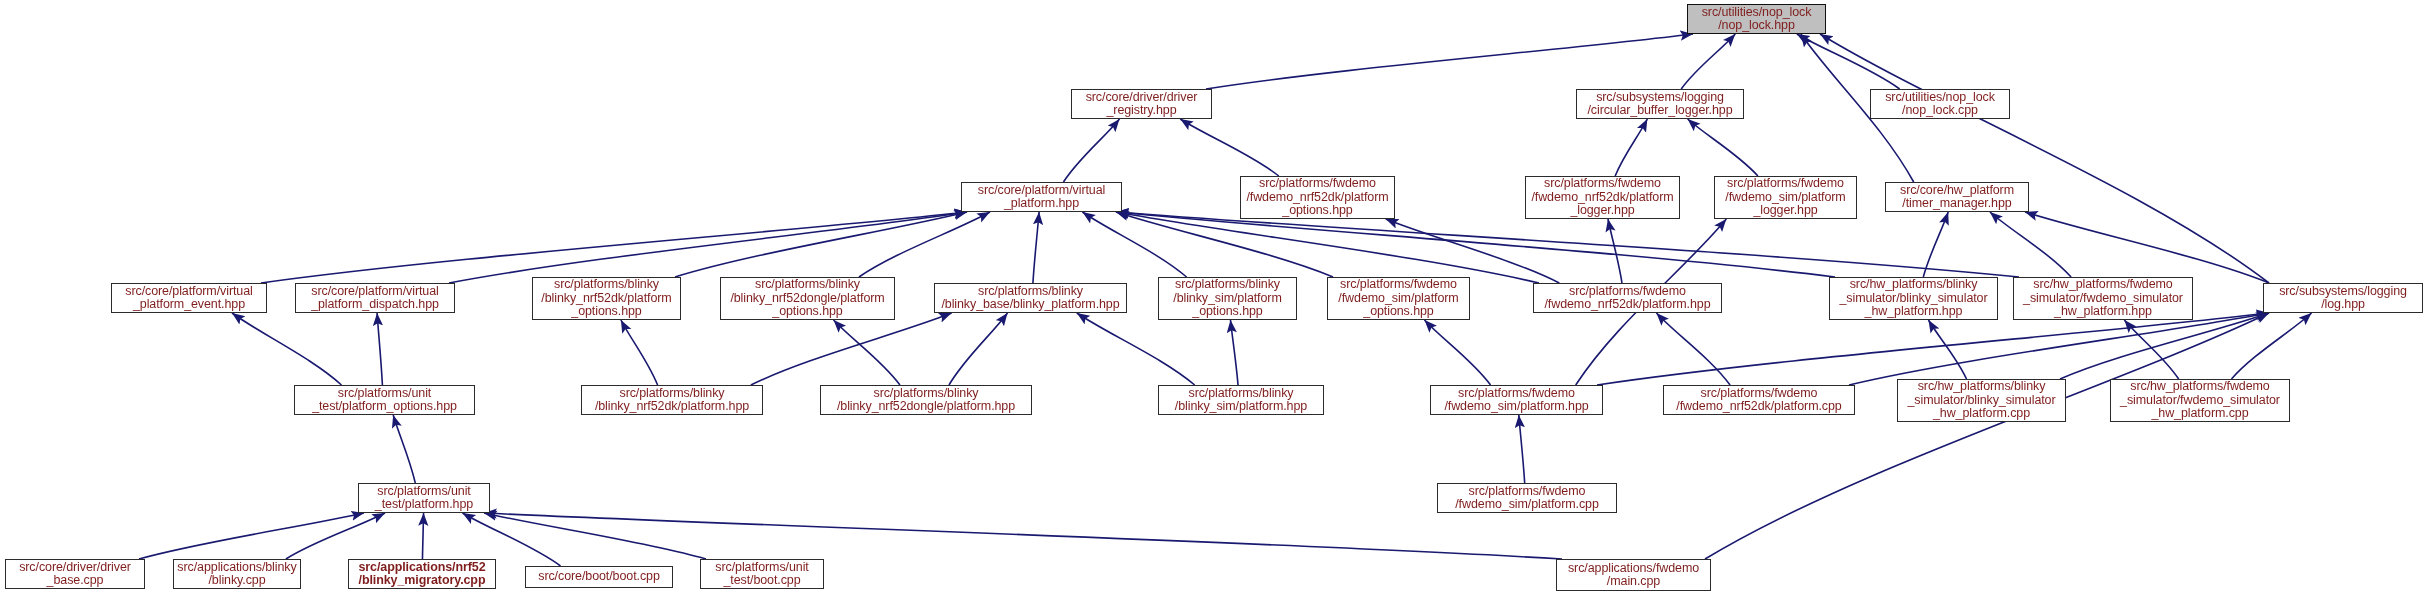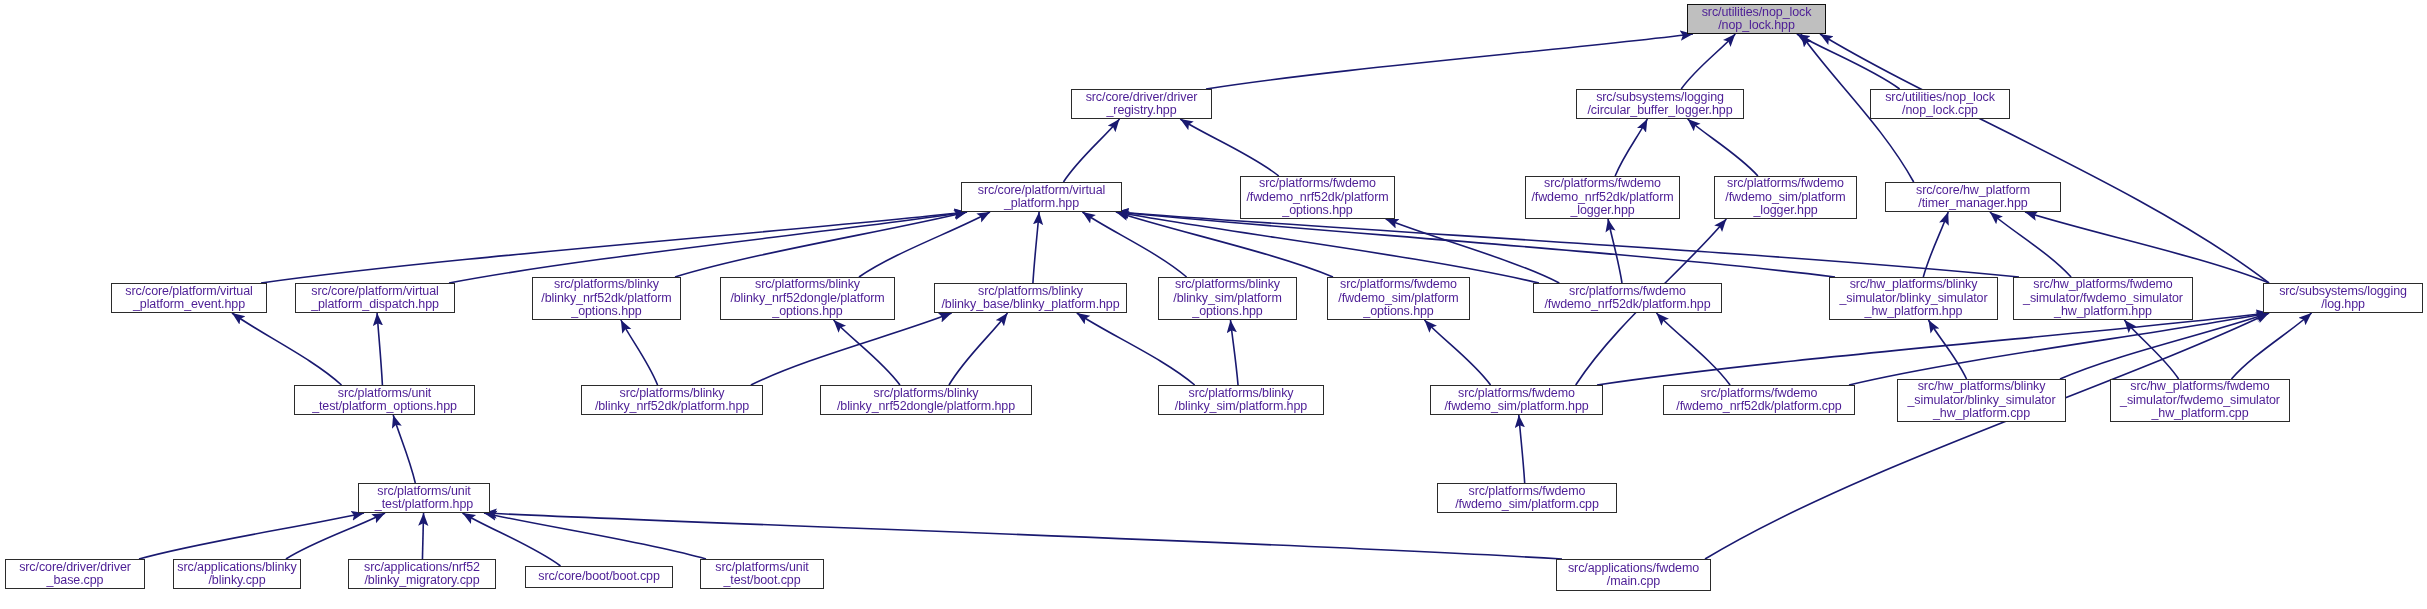--- a/index.html
+++ b/index.html
@@ -4,21 +4,21 @@
 <style>
   html,body{margin:0;padding:0;background:#ffffff;}
   body{font-family:"Liberation Sans","DejaVu Sans",sans-serif;}
   #graph{position:relative;width:2427px;height:609px;overflow:hidden;background:#fff;}
   #edges{position:absolute;left:0;top:0;width:2427px;height:609px;pointer-events:none;}
   .node{
     position:absolute;
     box-sizing:border-box;
     border:1px solid #2b2b2b;
     background:#ffffff;
-    color:#4c1d95;
+    color:#7f1d1d;
     display:flex;
     align-items:center;
     justify-content:center;
     text-align:center;
     font-size:12.5px;
     line-height:13.5px;
     letter-spacing:-0.1px;
     white-space:pre-line;
     padding:1px 3px;
     overflow:hidden;
@@ -105,21 +105,21 @@
 _platform.hpp</span></div>
       <div class="node" style="left: 1240px; top: 176px; width: 155px; height: 43px;"><span>src/platforms/fwdemo
 /fwdemo_nrf52dk/platform
 _options.hpp</span></div>
       <div class="node" style="left: 1525px; top: 176px; width: 155px; height: 43px;"><span>src/platforms/fwdemo
 /fwdemo_nrf52dk/platform
 _logger.hpp</span></div>
       <div class="node" style="left: 1714px; top: 176px; width: 143px; height: 43px;"><span>src/platforms/fwdemo
 /fwdemo_sim/platform
 _logger.hpp</span></div>
-      <div class="node" style="left: 1885px; top: 182px; width: 176px; height: 30px;"><span>src/core/hw_platform
+      <div class="node" style="left: 1885px; top: 182px; width: 144px; height: 30px;"><span>src/core/hw_platform
 /timer_manager.hpp</span></div>
       <div class="node" style="left: 111px; top: 283px; width: 156px; height: 30px;"><span>src/core/platform/virtual
 _platform_event.hpp</span></div>
       <div class="node" style="left: 295px; top: 283px; width: 160px; height: 30px;"><span>src/core/platform/virtual
 _platform_dispatch.hpp</span></div>
       <div class="node" style="left: 532px; top: 277px; width: 149px; height: 43px;"><span>src/platforms/blinky
 /blinky_nrf52dk/platform
 _options.hpp</span></div>
       <div class="node" style="left: 720px; top: 277px; width: 175px; height: 43px;"><span>src/platforms/blinky
 /blinky_nrf52dongle/platform
@@ -161,21 +161,21 @@
 _simulator/fwdemo_simulator
 _hw_platform.cpp</span></div>
       <div class="node" style="left: 1437px; top: 483px; width: 180px; height: 30px;"><span>src/platforms/fwdemo
 /fwdemo_sim/platform.cpp</span></div>
       <div class="node" style="left: 358px; top: 483px; width: 132px; height: 30px;"><span>src/platforms/unit
 _test/platform.hpp</span></div>
       <div class="node" style="left: 5px; top: 559px; width: 140px; height: 30px;"><span>src/core/driver/driver
 _base.cpp</span></div>
       <div class="node" style="left: 173px; top: 559px; width: 128px; height: 30px;"><span>src/applications/blinky
 /blinky.cpp</span></div>
-      <div class="node" style="left: 348px; top: 559px; width: 148px; height: 30px;"><span>src/applications/nrf52
+      <div class="node" style="left: 348px; top: 559px; width: 148px; height: 30px; font-weight: bold;"><span>src/applications/nrf52
 /blinky_migratory.cpp</span></div>
       <div class="node" style="left: 525px; top: 566px; width: 148px; height: 22px;"><span>src/core/boot/boot.cpp</span></div>
       <div class="node" style="left: 700px; top: 559px; width: 124px; height: 30px;"><span>src/platforms/unit
 _test/boot.cpp</span></div>
       <div class="node" style="left: 1556px; top: 559px; width: 155px; height: 32px;"><span>src/applications/fwdemo
 /main.cpp</span></div>
     </div>
 </div>
 
 </body></html>

